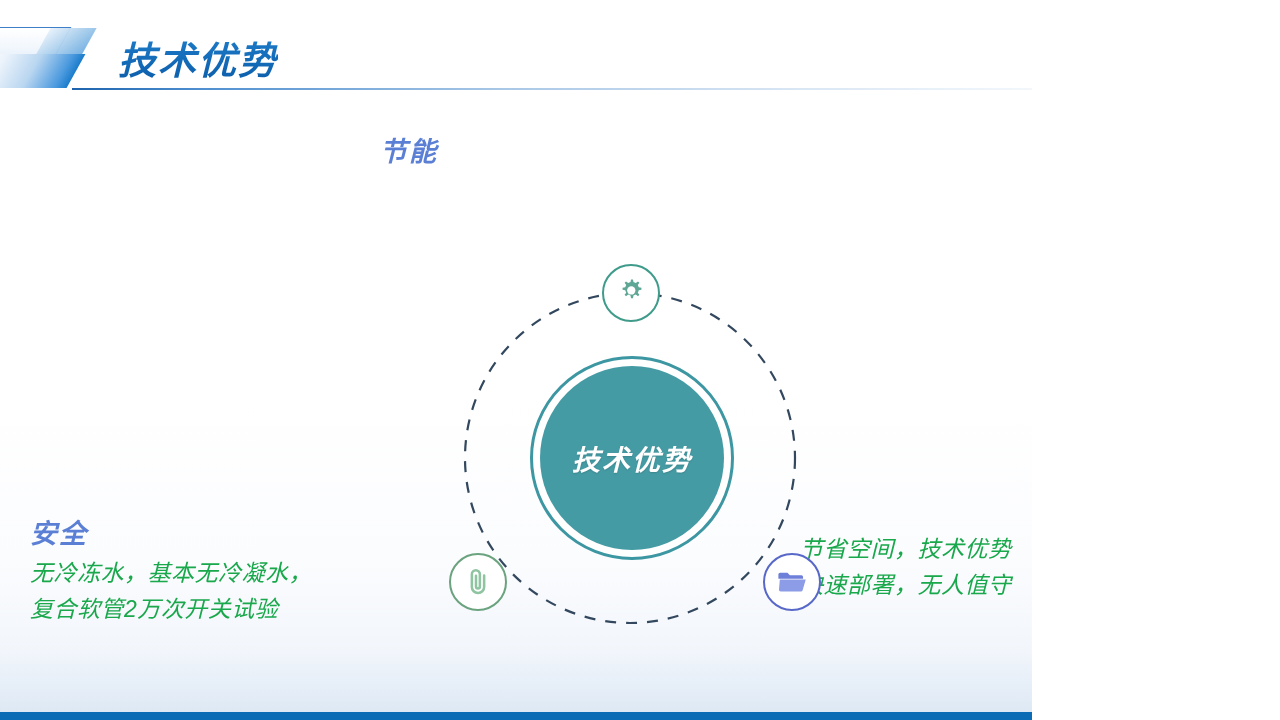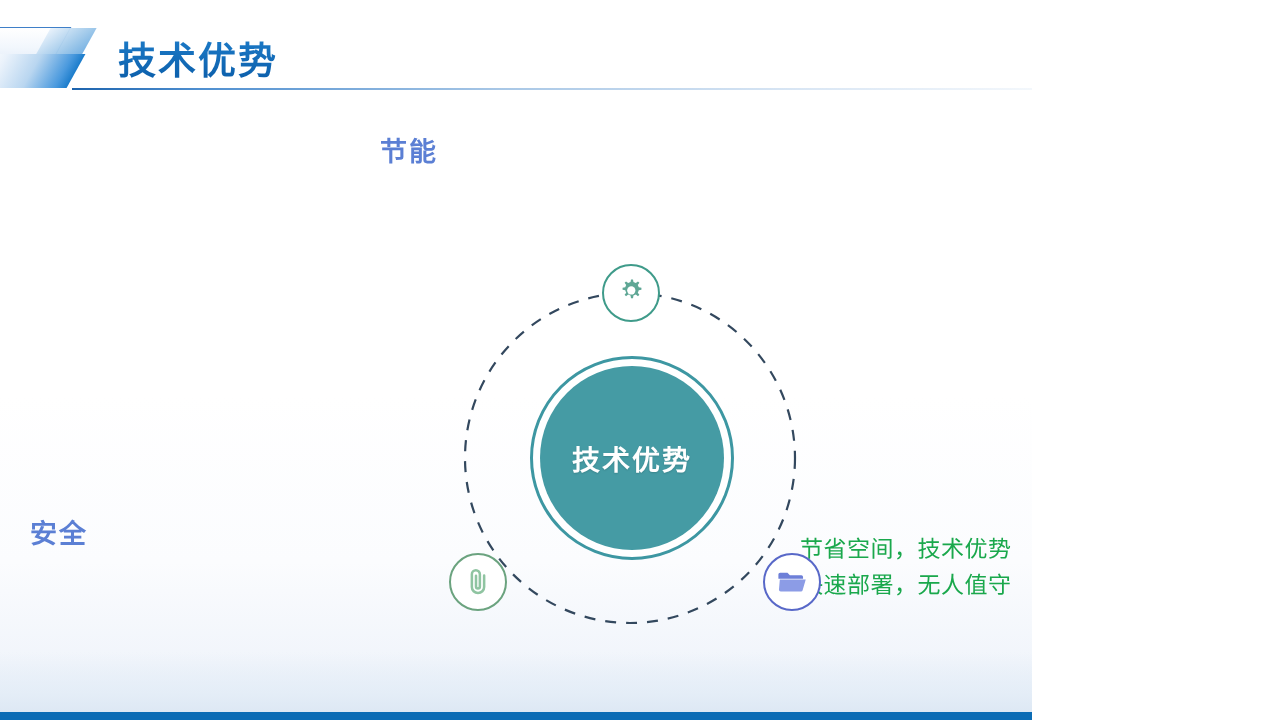--- a/index.html
+++ b/index.html
@@ -12,20 +12,21 @@
     font-family: "Liberation Sans", "DejaVu Sans", sans-serif;
   }
 
   #slide {
     position: relative;
     width: 1032px;
     height: 720px;
     overflow: hidden;
     background: #ffffff;
     background-image: linear-gradient(to bottom, #ffffff 0%, #ffffff 55%, #fbfcfe 78%, #eef3fa 96%, #e8eff8 100%);
+    font-style: italic;
   }
 
   
   .header-band {
     position: absolute;
     left: 0; top: 0;
     width: 1280px; height: 96px;
   }
 
   .deco-para-outline {
@@ -202,20 +203,22 @@
       <path d="M58 52 Q74 50 84 58 Q72 54 58 56 Z" fill="#ffffff" opacity="0.85"></path>
     </svg>
   </div>
 
   <div class="block block-top">
     <div class="block-heading">节能</div>
   </div>
 
   <div class="block block-left">
     <div class="block-heading">安全</div>
+    <div class="block-body">无冷冻水，基本无冷凝水，
+复合软管2万次开关试验</div>
   </div>
 
   <div class="block block-right">
     <div class="block-body">节省空间，技术优势
 快速部署，无人值守</div>
   </div>
 
   <div class="diagram">
 
     <svg class="dashed-ring" viewBox="0 0 400 400">

